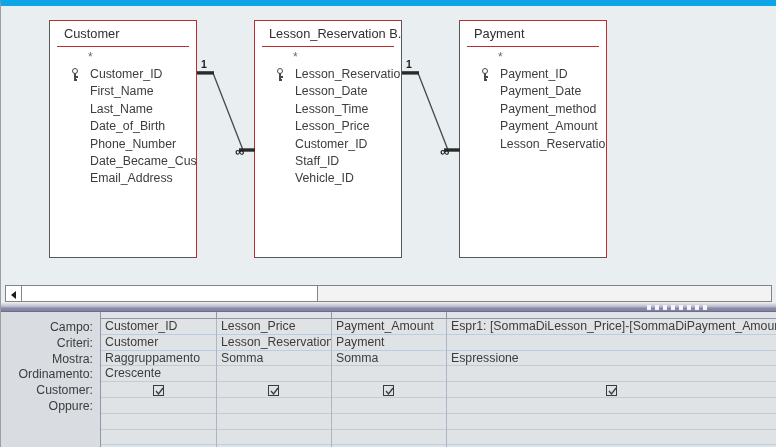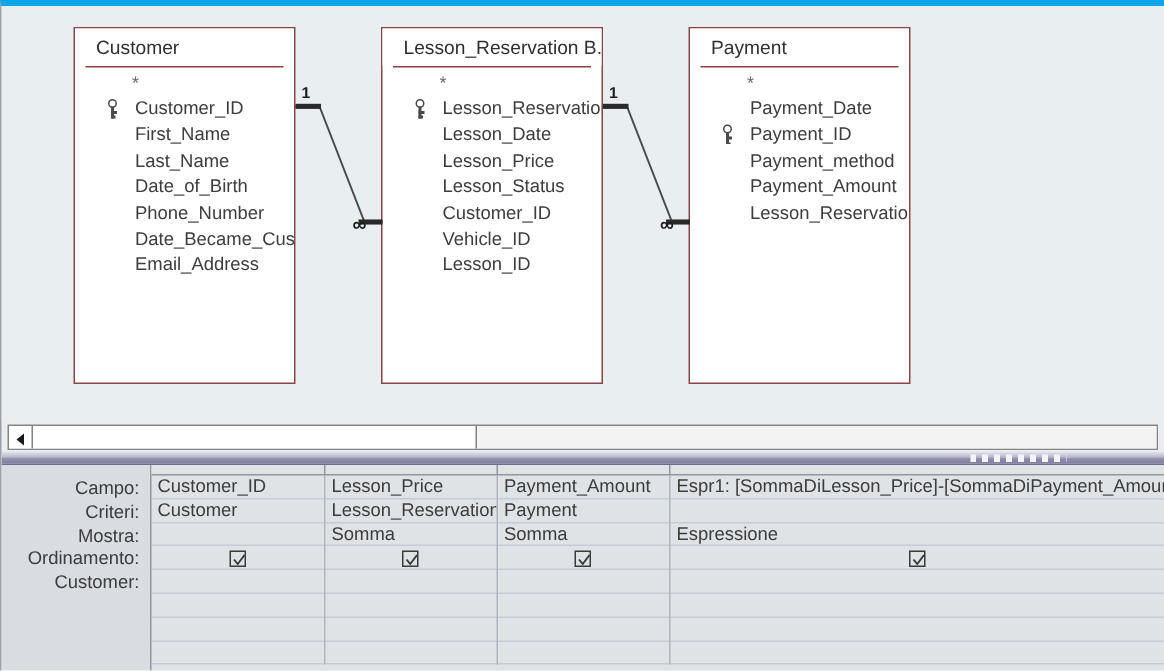--- a/index.html
+++ b/index.html
@@ -7,21 +7,21 @@
   html, body {
     margin: 0; padding: 0;
     width: 776px; height: 447px;
     overflow: hidden;
     font-family: "Liberation Sans", sans-serif;
   }
   #app {
     position: relative;
     width: 776px; height: 447px;
     background: #eaeef0;
-    border-top: 4px solid #0ea5e9;
+    border-top: 6px solid #0ea5e9;
     border-left: 1px solid #9aa0a6;
     overflow: hidden;
   }
 
   
   #diagram-pane {
     position: absolute;
     left: 0; top: 0;
     width: 775px; height: 277px;
     background: #e9eef1;
@@ -281,43 +281,43 @@
         <div class="fld">
           <span class="keyicon">
             <span class="kbow"></span>
               <span class="kshaft"></span>
               <span class="kt1"></span>
               <span class="kt2"></span>
           </span>
           <span>Lesson_Reservation_</span>
         </div>
         <div class="fld">Lesson_Date</div>
+        <div class="fld">Lesson_Time</div>
         <div class="fld">Lesson_Price</div>
-        <div class="fld">Lesson_Status</div>
         <div class="fld">Customer_ID</div>
+        <div class="fld">Staff_ID</div>
         <div class="fld">Vehicle_ID</div>
-        <div class="fld">Lesson_ID</div>
       </div>
     </div>
 
     <div class="tbl" style="left:458px; top:14px; width:148px; height:238px;">
       <div class="tbl-title">Payment</div>
       <div class="tbl-titlerule"></div>
       <div class="tbl-body">
         <div class="fld star">*</div>
-        <div class="fld">Payment_Date</div>
         <div class="fld">
           <span class="keyicon">
             <span class="kbow"></span>
               <span class="kshaft"></span>
               <span class="kt1"></span>
               <span class="kt2"></span>
           </span>
           <span>Payment_ID</span>
         </div>
+        <div class="fld">Payment_Date</div>
         <div class="fld">Payment_method</div>
         <div class="fld">Payment_Amount</div>
         <div class="fld">Lesson_Reservation_</div>
       </div>
     </div>
 
     <div class="join" style="left:196px; top:60px; width:58px; height:95px;">
       <svg width="58" height="95" viewBox="0 0 58 95">
         <path d="M 0 7 L 16 7 L 46 84 L 58 84" fill="none" stroke="#4a4a4a" stroke-width="1.3"></path>
         <rect x="0" y="5.2" width="17" height="3.4" fill="#2a2a2a"></rect>
@@ -349,20 +349,21 @@
   </div>
 
   <div id="grid-pane">
 
     <div id="row-labels">
       <div class="rowlab">Campo:</div>
       <div class="rowlab">Criteri:</div>
       <div class="rowlab">Mostra:</div>
       <div class="rowlab">Ordinamento:</div>
       <div class="rowlab">Customer:</div>
+      <div class="rowlab">Oppure:</div>
     </div>
 
     <div id="grid-table">
 
       <div id="grid-header">
         <div class="colsep-head" style="left:115px;"></div>
         <div class="colsep-head" style="left:230px;"></div>
         <div class="colsep-head" style="left:345px;"></div>
 
       </div>
@@ -385,29 +386,40 @@
           <div class="colsep" style="left:115px;"></div>
           <div class="gcell" style="left:116px; width:114px;">Lesson_Reservation B</div>
           <div class="colsep" style="left:230px;"></div>
           <div class="gcell" style="left:231px; width:114px;">Payment</div>
           <div class="colsep" style="left:345px;"></div>
           <div class="gcell" style="left:346px; width:330px;"></div>
 
         </div>
 
         <div class="grow">
+          <div class="gcell" style="left:0; width:115px;">Raggruppamento</div>
           <div class="colsep" style="left:115px;"></div>
           <div class="gcell" style="left:116px; width:114px;">Somma</div>
           <div class="colsep" style="left:230px;"></div>
           <div class="gcell" style="left:231px; width:114px;">Somma</div>
           <div class="colsep" style="left:345px;"></div>
           <div class="gcell" style="left:346px; width:330px;">Espressione</div>
 
         </div>
 
+        <div class="grow">
+          <div class="gcell" style="left:0; width:115px;">Crescente</div>
+          <div class="colsep" style="left:115px;"></div>
+          <div class="gcell" style="left:116px; width:114px;"></div>
+          <div class="colsep" style="left:230px;"></div>
+          <div class="gcell" style="left:231px; width:114px;"></div>
+          <div class="colsep" style="left:345px;"></div>
+          <div class="gcell" style="left:346px; width:330px;"></div>
+
+        </div>
 
         <div class="grow">
           <div class="chk" style="left:52px;">
             <svg width="9" height="9" viewBox="0 0 9 9">
                 <path d="M1 4 L3.5 7 L8 1" fill="none" stroke="#3a3a3a" stroke-width="1.3"></path>
               </svg>
           </div>
           <div class="colsep" style="left:115px;"></div>
           <div class="chk" style="left:167px;">
             <svg width="9" height="9" viewBox="0 0 9 9">

